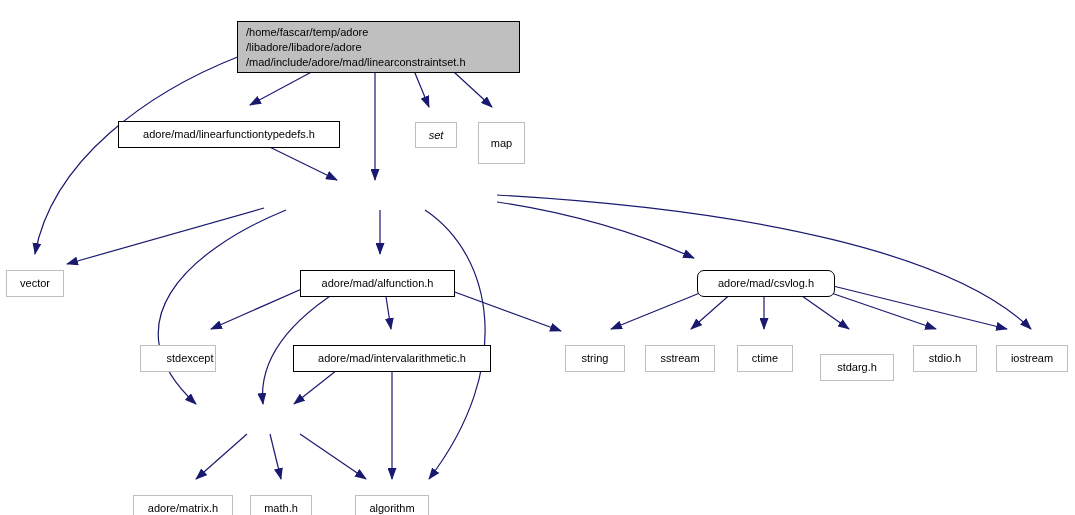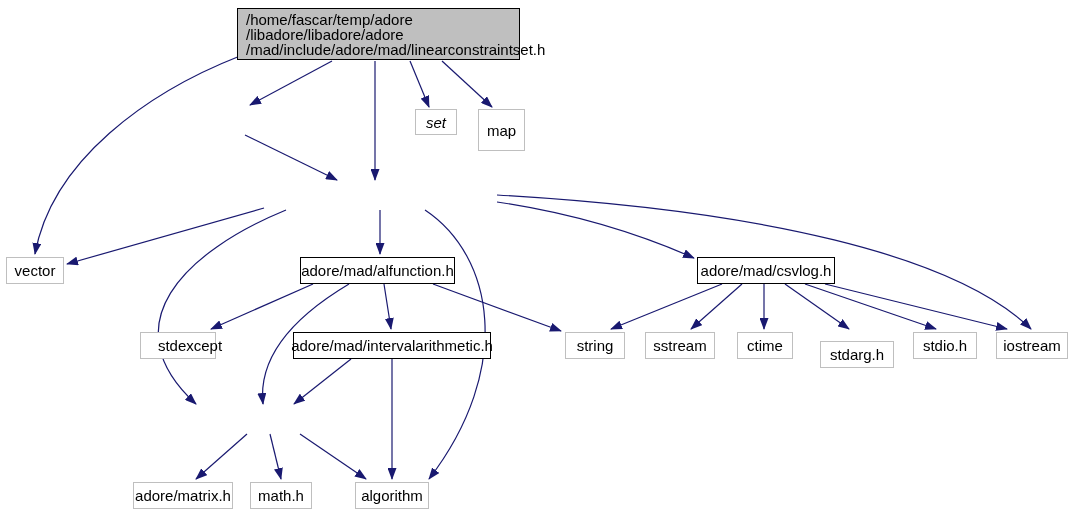--- a/index.html
+++ b/index.html
@@ -12,25 +12,26 @@
   }
   #edges { position:absolute; left:0; top:0; width:1075px; height:515px; z-index:1; }
   .node {
     position:absolute;
     box-sizing:border-box;
     background:#ffffff;
     border:1px solid #bfbfbf;
     display:flex;
     align-items:center;
     justify-content:center;
-    font-size:15px;
+    font-size:11px;
     color:#000000;
     white-space:nowrap;
     z-index:2;
     line-height:13px;
+    margin-top:13px;
   }
   .node.internal { border-color:#000000; }
   .node.root {
     background:#bfbfbf;
     border-color:#000000;
     flex-direction:column;
     align-items:flex-start;
     justify-content:center;
     padding:3px 8px;
     line-height:15px;
@@ -73,33 +74,36 @@
       <path d="M764,284 L764,329" fill="none" stroke="#191970" stroke-width="1.2" marker-end="url(#arrow)"></path>
       <path d="M785,284 L849,329" fill="none" stroke="#191970" stroke-width="1.2" marker-end="url(#arrow)"></path>
       <path d="M805,284 L936,329" fill="none" stroke="#191970" stroke-width="1.2" marker-end="url(#arrow)"></path>
       <path d="M825,284 L1007,329" fill="none" stroke="#191970" stroke-width="1.2" marker-end="url(#arrow)"></path>
     </svg>
 <div class="node root" style="left: 237px; top: 8px; width: 283px; height: 52px;">
       <span class="rootline">/home/fascar/temp/adore</span>
       <span class="rootline">/libadore/libadore/adore</span>
       <span class="rootline">/mad/include/adore/mad/linearconstraintset.h</span>
     </div>
+    <div class="node internal" style="left: 118px; top: 108px; width: 222px; height: 27px;">
+      <span>adore/mad/linearfunctiontypedefs.h</span>
+    </div>
     <div class="node external" style="left: 415px; top: 109px; width: 42px; height: 26px; font-style: italic;">
       <span>set</span>
     </div>
     <div class="node external" style="left: 478px; top: 109px; width: 47px; height: 42px;">
       <span>map</span>
     </div>
     <div class="node external" style="left: 6px; top: 257px; width: 58px; height: 27px;">
       <span>vector</span>
     </div>
     <div class="node internal" style="left: 300px; top: 257px; width: 155px; height: 27px;">
       <span>adore/mad/alfunction.h</span>
     </div>
-    <div class="node internal" style="left: 697px; top: 257px; width: 138px; height: 27px;">
+    <div class="node internal" style="left: 697px; top: 257px; width: 138px; height: 27px; border-radius: 7px;">
       <span>adore/mad/csvlog.h</span>
     </div>
     <div class="node external" style="left: 140px; top: 332px; width: 76px; height: 27px; padding-left: 24px;">
       <span>stdexcept</span>
     </div>
     <div class="node internal" style="left: 293px; top: 332px; width: 198px; height: 27px;">
       <span>adore/mad/intervalarithmetic.h</span>
     </div>
     <div class="node external" style="left: 565px; top: 332px; width: 60px; height: 27px;">
       <span>string</span>

